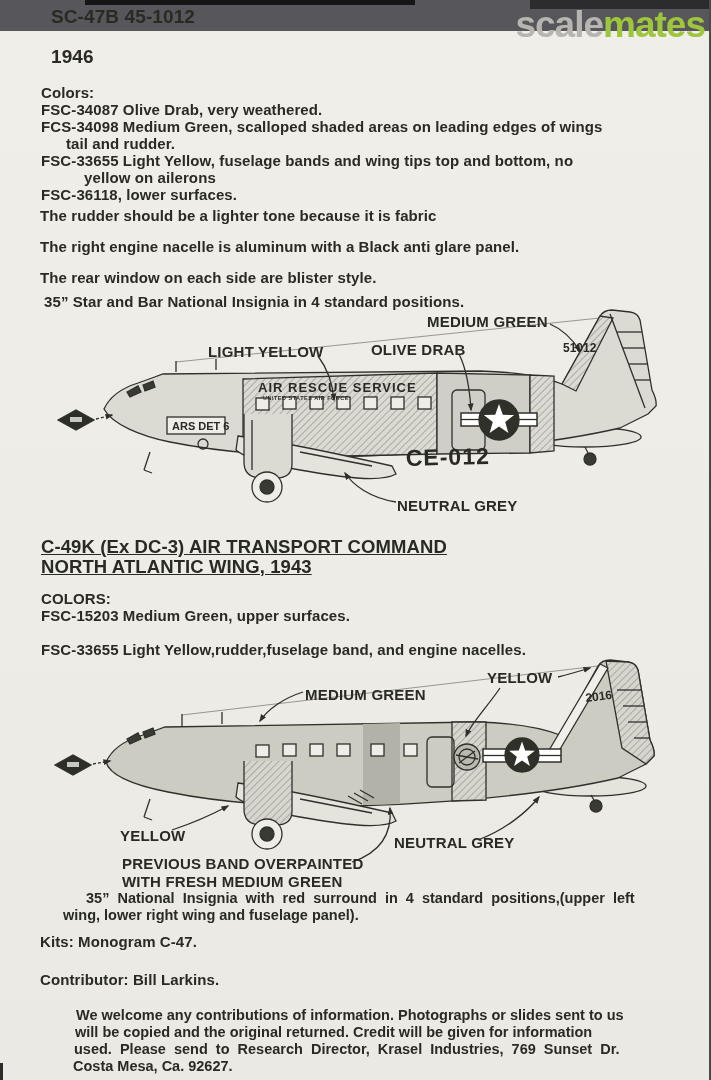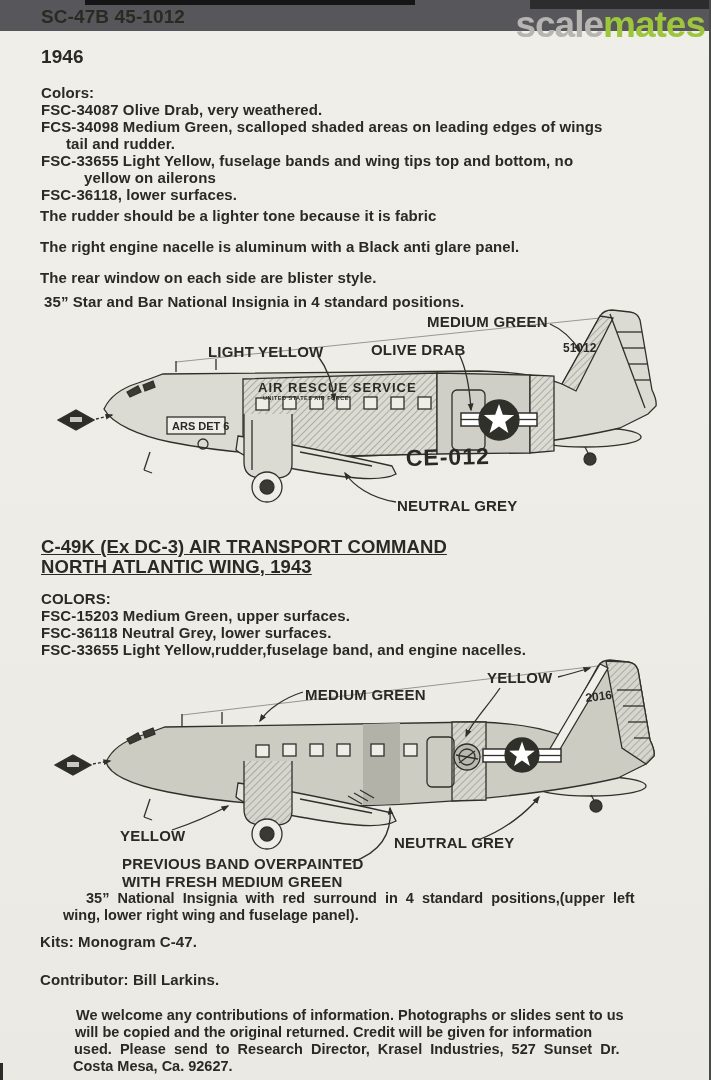--- a/index.html
+++ b/index.html
@@ -2,21 +2,21 @@
 <html><head>
 <meta charset="utf-8">
 <style>
   html,body{margin:0;padding:0;background:#888;}
   .page{
     position:relative;width:711px;height:1080px;overflow:hidden;
     background:linear-gradient(180deg,#efeee9 0%,#edece6 55%,#eae9e3 100%);
     font-family:"Liberation Sans",sans-serif;color:#26261f;
   }
   .t{position:absolute;font-weight:bold;white-space:pre;color:#2a2a24;}
-  .h1{font-size:19px;letter-spacing:.1px;}
+  .h1{font-size:19px;letter-spacing:.1px;margin-left:10px;}
   .h2{font-size:18.5px;letter-spacing:.1px;text-decoration:underline;}
   .b15{font-size:15px;letter-spacing:.1px;}
   .b14{font-size:14.5px;}
   .band{position:absolute;left:0;top:0;width:711px;height:31px;background:#57565a;}
   .edgeTop1{position:absolute;left:85px;top:0;width:330px;height:5px;background:#151515;}
   .edgeTop2{position:absolute;left:530px;top:0;width:181px;height:9px;background:#2c2c2e;}
   .edgeRight{position:absolute;right:0;top:0;width:2px;height:1080px;background:#4a4a48;}
   .edgeBL{position:absolute;left:0;bottom:0;width:3px;height:17px;background:#2b2b29;}
   .wm{position:absolute;top:6px;right:6px;font-size:37px;font-weight:bold;letter-spacing:-1px;line-height:1;}
   .wm .s1{color:#b7b5b1;}
@@ -153,21 +153,20 @@
     <text x="263" y="400" style="font-size:5.5px;letter-spacing:.5px;">UNITED STATES AIR FORCE</text>
     <text x="172" y="430" style="font-size:11px;">ARS DET 6</text>
     <text x="406" y="466" style="font-size:23px;letter-spacing:1px;" transform="rotate(-1.5 406 466)">CE-012</text>
     <text x="563" y="352" style="font-size:12px;">51012</text>
   </svg>
 
   <div class="t h2" style="left:41px;top:536px;">C-49K (Ex DC-3) AIR TRANSPORT COMMAND</div>
   <div class="t h2" style="left:41px;top:556px;">NORTH ATLANTIC WING, 1943</div>
   <div class="t b15" style="left:41px;top:590px;">COLORS:</div>
   <div class="t b15" style="left:41px;top:607px;">FSC-15203 Medium Green, upper surfaces.</div>
-  <div class="t b15" style="left:41px;top:624px;">FSC-36118 Neutral Grey, lower surfaces.</div>
   <div class="t b15" style="left:41px;top:641px;">FSC-33655 Light Yellow,rudder,fuselage band, and engine nacelles.</div>
 
   <svg style="position:absolute;left:0;top:655px;" width="711" height="240" viewBox="0 655 711 240">
     <defs>
       <pattern id="hB" patternUnits="userSpaceOnUse" width="5" height="5" patternTransform="rotate(45)">
         <rect width="5" height="5" fill="#d6d5ce"></rect>
         <line x1="0" y1="0" x2="0" y2="5" stroke="#94938a" stroke-width="1.3"></line>
       </pattern>
       <marker id="ah2" markerWidth="9" markerHeight="8" refX="6.5" refY="3" orient="auto" markerUnits="userSpaceOnUse">
         <path d="M0,0 L8,3 L0,6 Z" fill="#30302b"></path>
@@ -268,18 +267,18 @@
   </svg>
 
   <div class="t b14" style="left:86px;top:890px;">35”  National  Insignia  with  red  surround  in  4  standard  positions,(upper  left</div>
   <div class="t b14" style="left:63px;top:907px;">wing, lower right wing and fuselage panel).</div>
 
   <div class="t b15" style="left:40px;top:933px;">Kits: Monogram C-47.</div>
   <div class="t b15" style="left:40px;top:963px;margin-top:8px;">Contributor: Bill Larkins.</div>
 
   <div class="t b14" style="left:76px;top:1007px;">We welcome any contributions of information. Photographs or slides sent to us</div>
   <div class="t b14" style="left:75px;top:1024px;">will be copied and the original returned. Credit will be given for information</div>
-  <div class="t b14" style="left:74px;top:1041px;">used.  Please  send  to  Research  Director,  Krasel  Industries,  527  Sunset  Dr.</div>
+  <div class="t b14" style="left:74px;top:1041px;">used.  Please  send  to  Research  Director,  Krasel  Industries,  769  Sunset  Dr.</div>
   <div class="t b14" style="left:73px;top:1058px;">Costa Mesa, Ca. 92627.</div>
 
   <div class="edgeRight"></div>
   <div class="edgeBL"></div>
 </div>
 
 </body></html>

